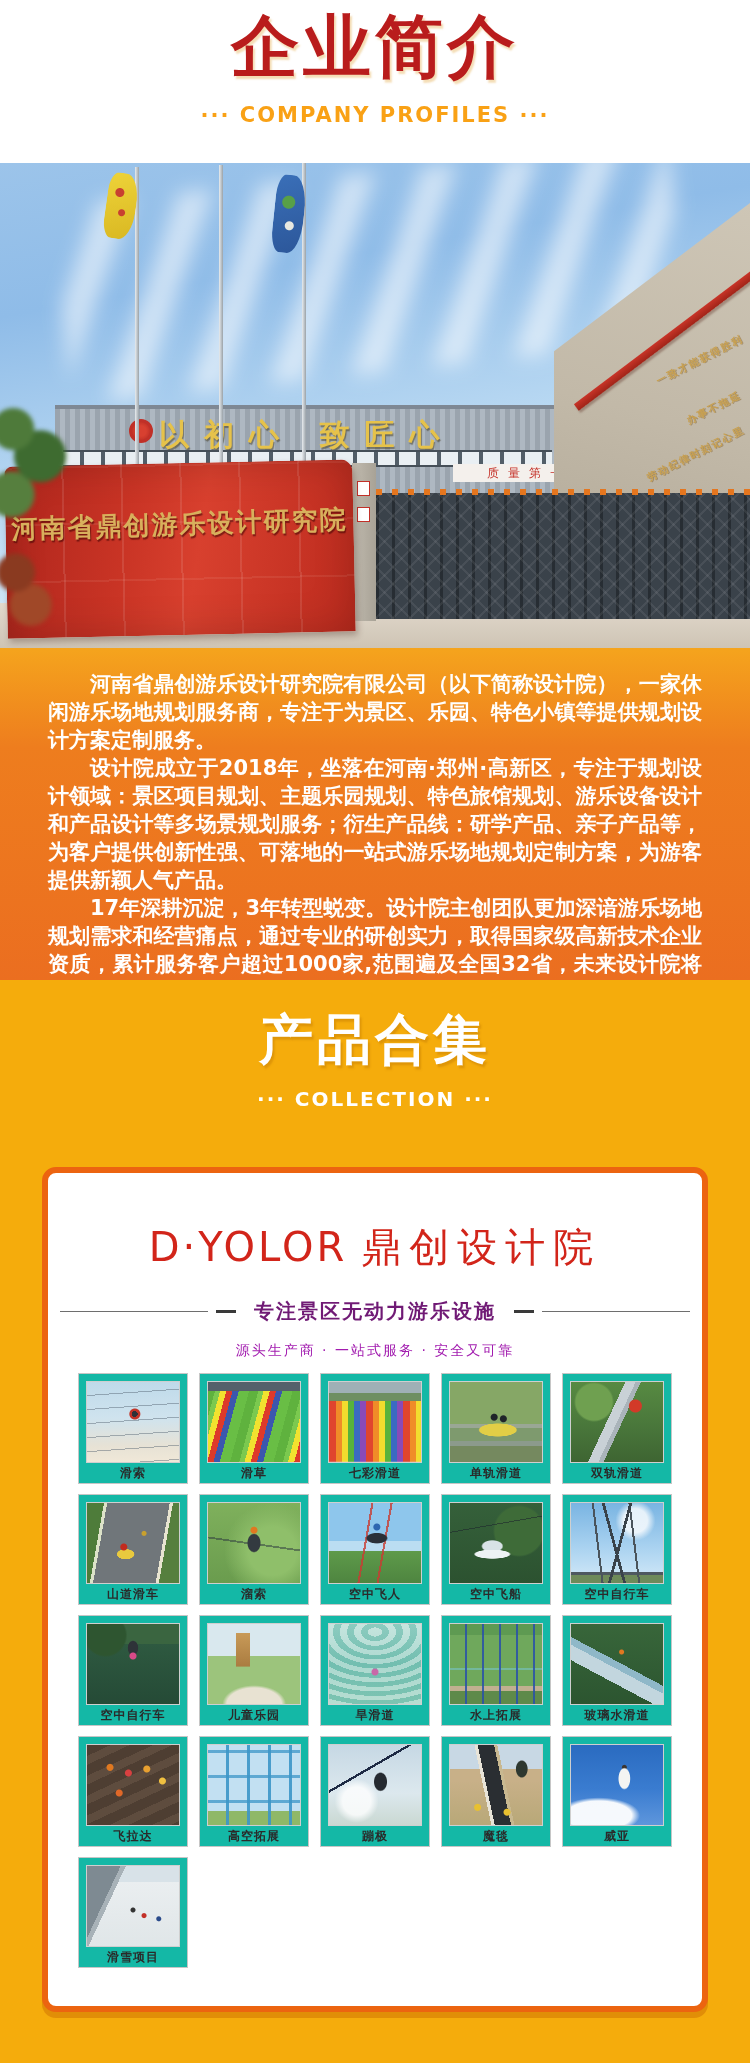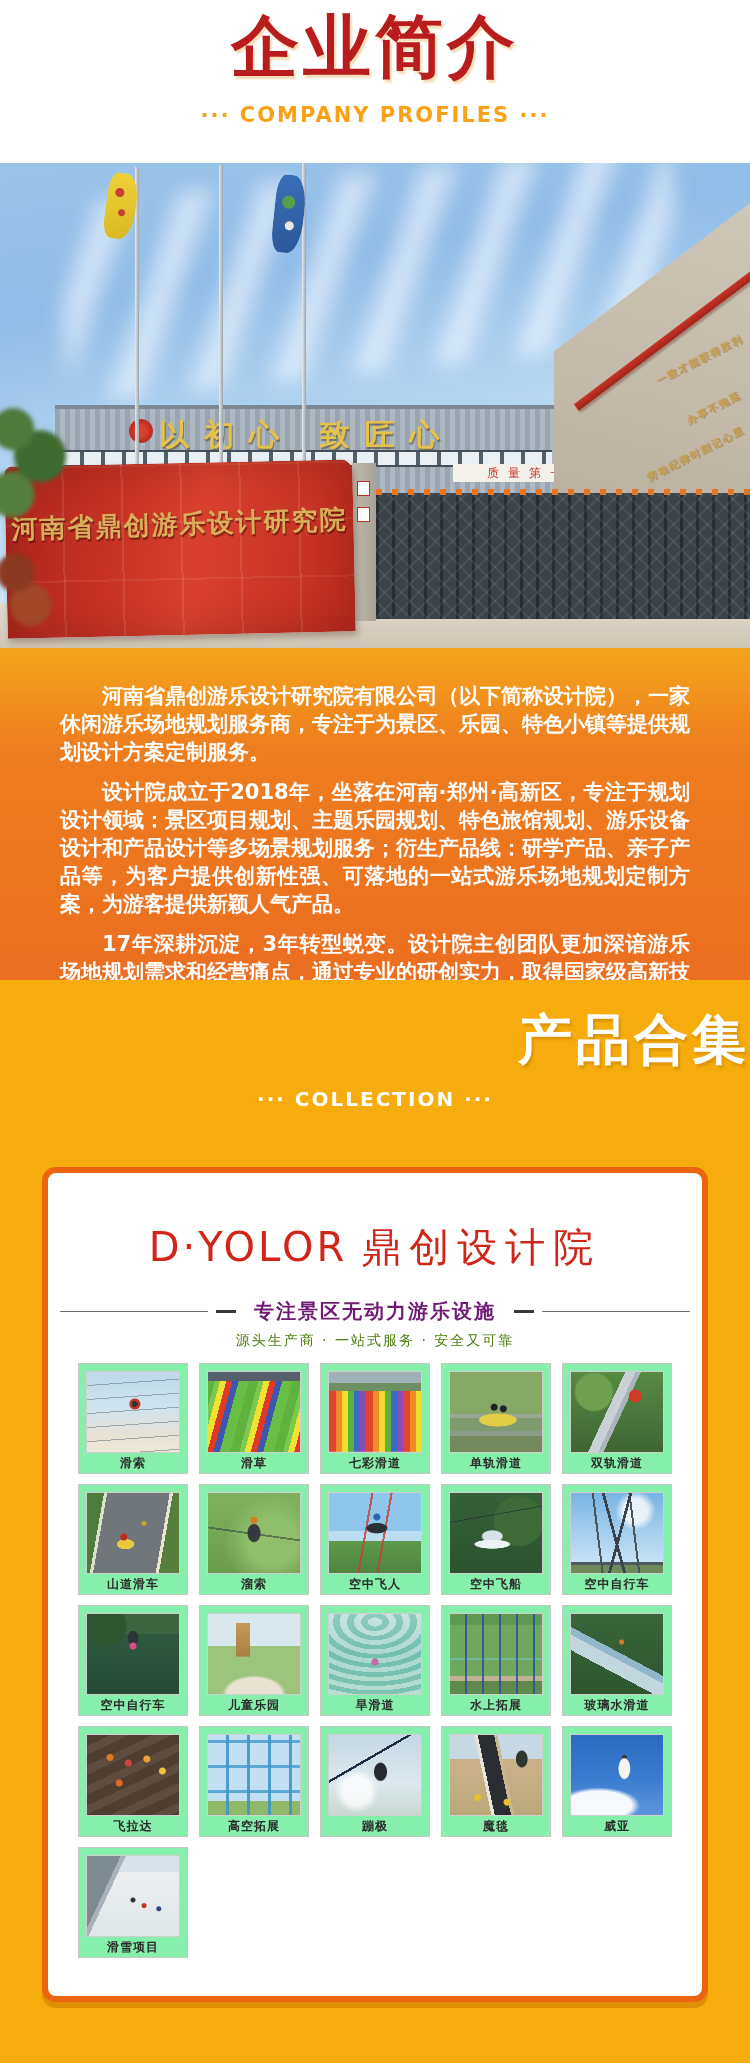--- a/index.html
+++ b/index.html
@@ -76,40 +76,40 @@
     background:radial-gradient(circle at 30% 28%,#4E7A3A 0 20px,transparent 22px),
       radial-gradient(circle at 62% 48%,#3E6B30 0 25px,transparent 27px),
       radial-gradient(circle at 28% 76%,#567F3E 0 22px,transparent 24px);}
   .foliage{left:-10px;top:382px;width:74px;height:92px;filter:blur(2px);
     background:radial-gradient(circle at 35% 30%,#8A3A20 0 18px,transparent 20px),
       radial-gradient(circle at 55% 65%,#A04828 0 20px,transparent 22px);}
 
   
   .sec-about{height:332px;padding:22px 48px 0;overflow:hidden;
     background:linear-gradient(180deg,#F5A41D 0%,#EE7D1E 30%,#EB6E20 100%);}
-  .sec-about p{margin:12px;color:#fff;font-size:21px;font-weight:700;line-height:28px;
+  .sec-about p{margin:0;color:#fff;font-size:21px;font-weight:700;line-height:28px;
     text-indent:2em;text-align:justify;}
 
   
   .sec-products{height:1083px;background:#F5AC0C;text-align:center;overflow:hidden;}
   .prod-title{padding-top:24px;font-size:54px;font-weight:900;color:#fff;letter-spacing:4px;
-    text-shadow:2px 3px 2px rgba(180,110,0,.35);text-align:right;}
+    text-shadow:2px 3px 2px rgba(180,110,0,.35);}
   .prod-sub{margin-top:10px;font-size:20px;font-weight:800;color:#fff;letter-spacing:2px;}
   .card{width:666px;margin:56px auto 0;background:#fff;border:6px solid #EC6410;border-radius:14px;
     padding:52px 0 38px;box-shadow:0 6px 0 rgba(190,85,0,.35);}
   .brand{font-size:40px;line-height:44px;font-weight:400;color:#D2251A;white-space:nowrap;}
   .brand .latin{letter-spacing:3px;} .brand .cn{letter-spacing:8px;margin-left:14px;}
   .tagline{margin-top:30px;display:flex;align-items:center;justify-content:center;height:24px;}
   .tl-line{width:148px;height:1px;background:#6E6E6E;}
   .tl-dash{width:20px;height:3px;background:#3A3A3A;margin:0 8px;}
   .tl-text{font-size:20px;font-weight:800;color:#701a75;letter-spacing:2px;margin:0 10px;}
-  .subtag{margin-top:8px;font-size:14px;line-height:18px;color:#4d7c0f;letter-spacing:2px;}
+  .subtag{margin-top:18px;font-size:14px;line-height:18px;color:#a21caf;letter-spacing:2px;}
   .grid{margin-top:14px;display:grid;grid-template-columns:repeat(5,110px);grid-auto-rows:111px;
     gap:10px 11px;justify-content:center;}
-  .cell{border:1px solid #C6C6C6;background:#86efac;padding:7px 7px 0;}
+  .cell{border:1px solid #C6C6C6;background:#14b8a6;padding:7px 7px 0;}
   .thumb{width:100%;height:82px;border:1px solid #CFCFCF;background-color:#D8E0E6;background-repeat:no-repeat;background-size:cover;}
   .cap{height:22px;line-height:21px;font-size:12px;font-weight:700;color:#2A2A2A;letter-spacing:1px;
     text-align:center;white-space:nowrap;overflow:hidden;}
 
   
   .ph-zipline{background-image:radial-gradient(circle at 52% 40%,#2E3238 0 3px,#C23428 3px 5px,transparent 6px),
     repeating-linear-gradient(176deg,transparent 0 13px,rgba(80,95,110,.45) 13px 14px),
     linear-gradient(180deg,#BFDAEA 0%,#CFE3EE 45%,#E7E2D5 80%,#F0E8D8 100%);}
   .ph-grass-skiing{background-image:linear-gradient(180deg,#54606A 0 11%,rgba(0,0,0,0) 11%),
     repeating-linear-gradient(105deg,#5FB23E 0 9px,#7BC94F 9px 14px,#F2E22F 14px 20px,#DD3A2A 20px 26px,#3B57AE 26px 32px,#69BE45 32px 42px);}

